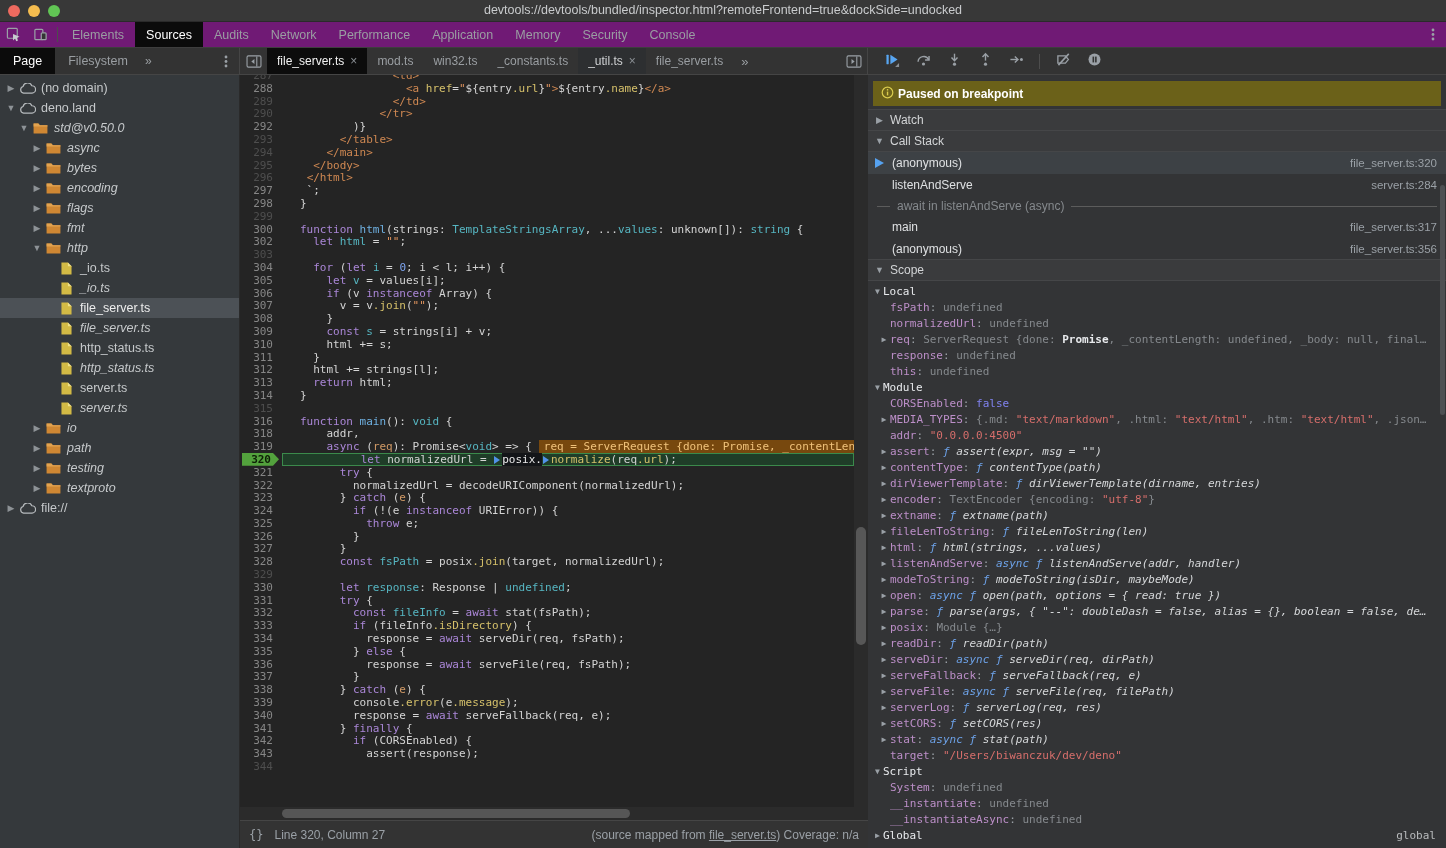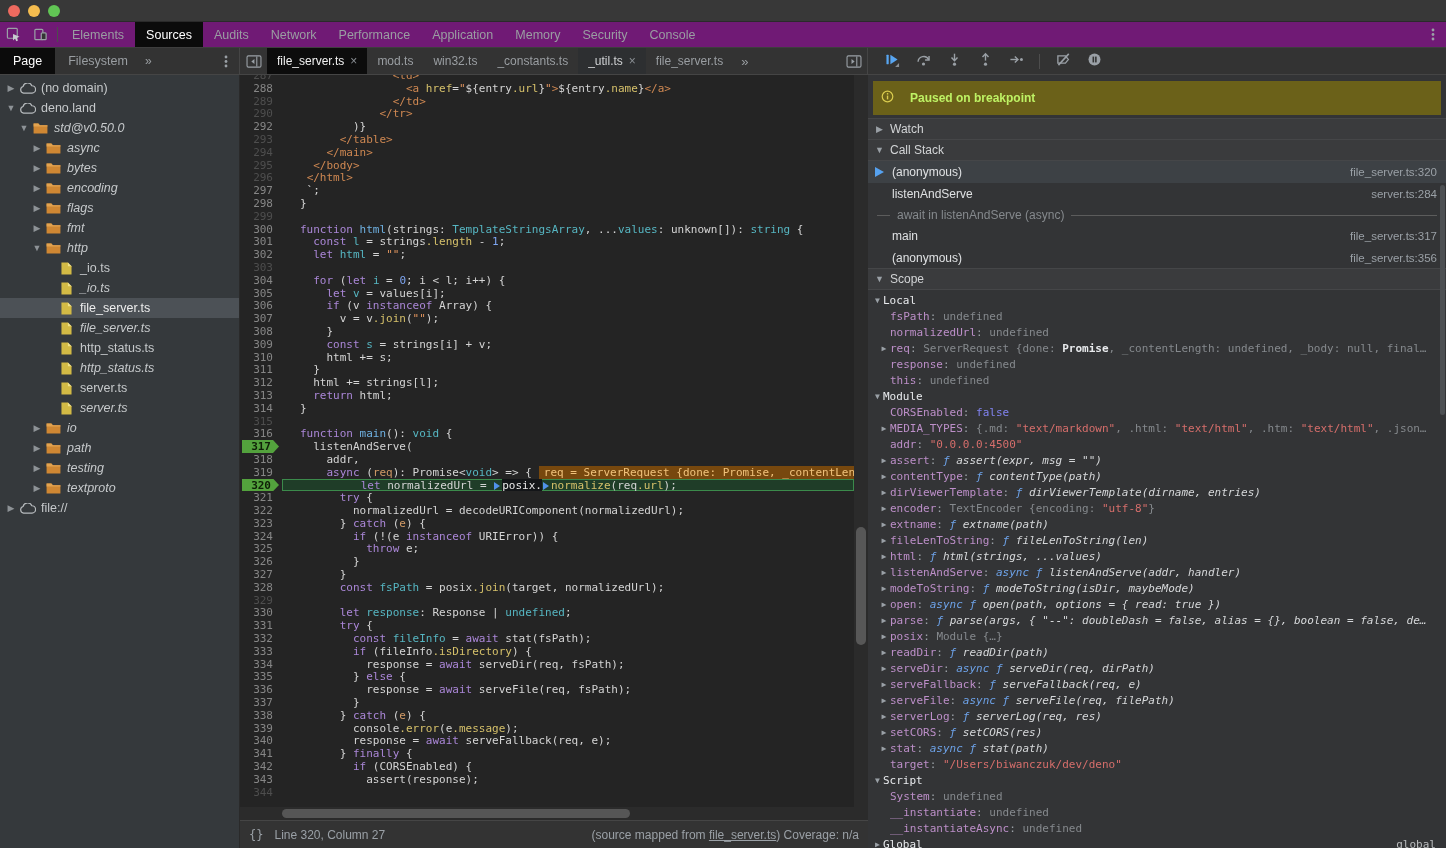--- a/index.html
+++ b/index.html
@@ -78,22 +78,22 @@
   
   .statusbar { position:absolute; left:240px; top:820px; width:628px; height:28px; background:#333;
                border-top:1px solid #454545; display:flex; align-items:center; font-size:12px; color:#9aa0a6; }
   .braces { margin:0 11px 0 9px; font-family:"DejaVu Sans Mono",monospace; font-size:12px; color:#9aa0a6; }
   .sb-spacer { flex:1; }
   .srcmap { padding-right:9px; white-space:nowrap; }
   .srcmap a { color:#9aa0a6; text-decoration:underline; }
 
   
   .rightpanel { position:absolute; left:868px; top:75px; right:0; bottom:0; background:#333436; overflow:hidden; }
-  .banner { margin:6px 5px 4px 5px; height:34px; background:#6b6119; color:#bef264; display:flex; align-items:center;
-            gap:16px; padding:0 8px; font-size:12px; font-weight:bold; }
+  .banner { margin:6px 5px 4px 5px; height:25px; background:#6b6119; color:#ffffff; display:flex; align-items:center;
+            gap:4px; padding:0 8px; font-size:12px; font-weight:bold; }
   .sec { height:22px; display:flex; align-items:center; gap:5px; padding:0 6px; background:#3a3b3d;
          border-top:1px solid #454648; border-bottom:1px solid #454648; color:#d2d4d6; font-size:12px; margin-top:-1px; }
   .tri { color:#9aa0a6; font-size:9px; width:11px; text-align:center; flex:none; }
   .cs-row { height:22px; display:flex; align-items:center; padding:0 9px 0 24px; font-size:12px; color:#dfe1e3; position:relative;gap:8px; }
   .cs-row.active { background:#3d4145; }
   .cs-row.active::before { content:''; position:absolute; left:7px; top:6px; width:0; height:0;
         border-top:5px solid transparent; border-bottom:5px solid transparent; border-left:9px solid #56a2f0; }
   .cs-loc { margin-left:auto; color:#9aa0a6; font-size:11.5px; }
   .cs-sep { height:20px; display:flex; align-items:center; color:#85898d; font-size:12px; padding:0 9px; }
   .cs-sep::before { content:''; width:13px; height:1px; background:#5c5c5c; margin-right:7px; flex:none; }
@@ -114,20 +114,21 @@
 <body>
 
 <div class="window">
 
   <div class="titlebar">
     <div class="lights">
       <span class="light r"></span>
       <span class="light y"></span>
       <span class="light g"></span>
     </div>
+    <div class="wtitle">devtools://devtools/bundled/inspector.html?remoteFrontend=true&amp;dockSide=undocked</div>
   </div>
 
   <div class="main-tabbar">
     <span class="tool-ic">
         <svg viewBox="0 0 16 16" width="15" height="15">
           <rect x="1.5" y="1.5" width="10.5" height="10.5" rx="1" fill="none" stroke="#9aa0a6" stroke-width="1.3"></rect>
           <path d="M7.5 7.5l7 2.8-2.9 1.1 1.2 2.9-1.9.8-1.2-2.9-2.2 2.2z" fill="#c8ccd0"></path>
         </svg>
       </span>
     <span class="tool-ic">
@@ -496,37 +497,35 @@
         <div class="cl"><span class="gut"><span class="num dim">290</span></span><span class="lc"><span class="d">            </span><span class="g">&lt;/tr&gt;</span></span></div>
         <div class="cl"><span class="gut"><span class="num">292</span></span><span class="lc"><span class="d">        )}</span></span></div>
         <div class="cl"><span class="gut"><span class="num dim">293</span></span><span class="lc"><span class="d">      </span><span class="g">&lt;/table&gt;</span></span></div>
         <div class="cl"><span class="gut"><span class="num dim">294</span></span><span class="lc"><span class="d">    </span><span class="g">&lt;/main&gt;</span></span></div>
         <div class="cl"><span class="gut"><span class="num dim">295</span></span><span class="lc"><span class="d">  </span><span class="g">&lt;/body&gt;</span></span></div>
         <div class="cl"><span class="gut"><span class="num dim">296</span></span><span class="lc"><span class="d"> </span><span class="g">&lt;/html&gt;</span></span></div>
         <div class="cl"><span class="gut"><span class="num">297</span></span><span class="lc"><span class="d"> `;</span></span></div>
         <div class="cl"><span class="gut"><span class="num">298</span></span><span class="lc"><span class="d">}</span></span></div>
         <div class="cl"><span class="gut"><span class="num dim">299</span></span><span class="lc"></span></div>
         <div class="cl"><span class="gut"><span class="num">300</span></span><span class="lc"><span class="k">function </span><span class="f">html</span><span class="d">(strings: </span><span class="t">TemplateStringsArray</span><span class="d">, ...</span><span class="v">values</span><span class="d">: unknown[]): </span><span class="t">string</span><span class="d"> {</span></span></div>
-        <div class="cl"><span class="gut"><span class="num">301</span></span><span class="lc"><span class="d">  </span><span class="k">const </span><span class="v">l</span><span class="d"> = strings</span><span class="p">.length</span><span class="d"> - </span><span class="n">1</span><span class="d">;</span></span></div>
         <div class="cl"><span class="gut"><span class="num">302</span></span><span class="lc"><span class="d">  </span><span class="k">let </span><span class="v">html</span><span class="d"> = </span><span class="s">""</span><span class="d">;</span></span></div>
         <div class="cl"><span class="gut"><span class="num dim">303</span></span><span class="lc"></span></div>
         <div class="cl"><span class="gut"><span class="num">304</span></span><span class="lc"><span class="d">  </span><span class="k">for</span><span class="d"> (</span><span class="k">let </span><span class="v">i</span><span class="d"> = </span><span class="n">0</span><span class="d">; i &lt; l; i++) {</span></span></div>
         <div class="cl"><span class="gut"><span class="num">305</span></span><span class="lc"><span class="d">    </span><span class="k">let </span><span class="v">v</span><span class="d"> = values[i];</span></span></div>
         <div class="cl"><span class="gut"><span class="num">306</span></span><span class="lc"><span class="d">    </span><span class="k">if</span><span class="d"> (v </span><span class="k">instanceof</span><span class="d"> Array) {</span></span></div>
         <div class="cl"><span class="gut"><span class="num">307</span></span><span class="lc"><span class="d">      v = v</span><span class="p">.join</span><span class="d">(</span><span class="s">""</span><span class="d">);</span></span></div>
         <div class="cl"><span class="gut"><span class="num">308</span></span><span class="lc"><span class="d">    }</span></span></div>
         <div class="cl"><span class="gut"><span class="num">309</span></span><span class="lc"><span class="d">    </span><span class="k">const </span><span class="v">s</span><span class="d"> = strings[i] + v;</span></span></div>
         <div class="cl"><span class="gut"><span class="num">310</span></span><span class="lc"><span class="d">    html += s;</span></span></div>
         <div class="cl"><span class="gut"><span class="num">311</span></span><span class="lc"><span class="d">  }</span></span></div>
         <div class="cl"><span class="gut"><span class="num">312</span></span><span class="lc"><span class="d">  html += strings[l];</span></span></div>
         <div class="cl"><span class="gut"><span class="num">313</span></span><span class="lc"><span class="d">  </span><span class="k">return</span><span class="d"> html;</span></span></div>
         <div class="cl"><span class="gut"><span class="num">314</span></span><span class="lc"><span class="d">}</span></span></div>
         <div class="cl"><span class="gut"><span class="num dim">315</span></span><span class="lc"></span></div>
         <div class="cl"><span class="gut"><span class="num">316</span></span><span class="lc"><span class="k">function </span><span class="f">main</span><span class="d">(): </span><span class="t">void</span><span class="d"> {</span></span></div>
-        <div class="cl"><span class="gut"><span class="bptag">317</span></span><span class="lc"><span class="d">  listenAndServe(</span></span></div>
         <div class="cl"><span class="gut"><span class="num">318</span></span><span class="lc"><span class="d">    addr,</span></span></div>
         <div class="cl"><span class="gut"><span class="num">319</span></span><span class="lc"><span class="d">    </span><span class="k">async</span><span class="d"> (</span><span class="a">req</span><span class="d">): Promise&lt;</span><span class="t">void</span><span class="d">&gt; =&gt; {</span><span class="iw">req = ServerRequest {done: Promise, _contentLength: u</span></span></div>
         <div class="cl exec"><span class="gut"><span class="bptag">320</span></span><span class="lc"><span class="d">      </span><span class="k">let</span><span class="d"> normalizedUrl = </span><span class="mk"></span><span class="bx">posix.</span><span class="mk"></span><span class="p">normalize</span><span class="d">(req</span><span class="p">.url</span><span class="d">);</span></span></div>
         <div class="cl"><span class="gut"><span class="num">321</span></span><span class="lc"><span class="d">      </span><span class="k">try</span><span class="d"> {</span></span></div>
         <div class="cl"><span class="gut"><span class="num">322</span></span><span class="lc"><span class="d">        normalizedUrl = decodeURIComponent(normalizedUrl);</span></span></div>
         <div class="cl"><span class="gut"><span class="num">323</span></span><span class="lc"><span class="d">      } </span><span class="k">catch</span><span class="d"> (</span><span class="a">e</span><span class="d">) {</span></span></div>
         <div class="cl"><span class="gut"><span class="num">324</span></span><span class="lc"><span class="d">        </span><span class="k">if</span><span class="d"> (!(e </span><span class="k">instanceof</span><span class="d"> URIError)) {</span></span></div>
         <div class="cl"><span class="gut"><span class="num">325</span></span><span class="lc"><span class="d">          </span><span class="k">throw</span><span class="d"> e;</span></span></div>
         <div class="cl"><span class="gut"><span class="num">326</span></span><span class="lc"><span class="d">        }</span></span></div>
         <div class="cl"><span class="gut"><span class="num">327</span></span><span class="lc"><span class="d">      }</span></span></div>

